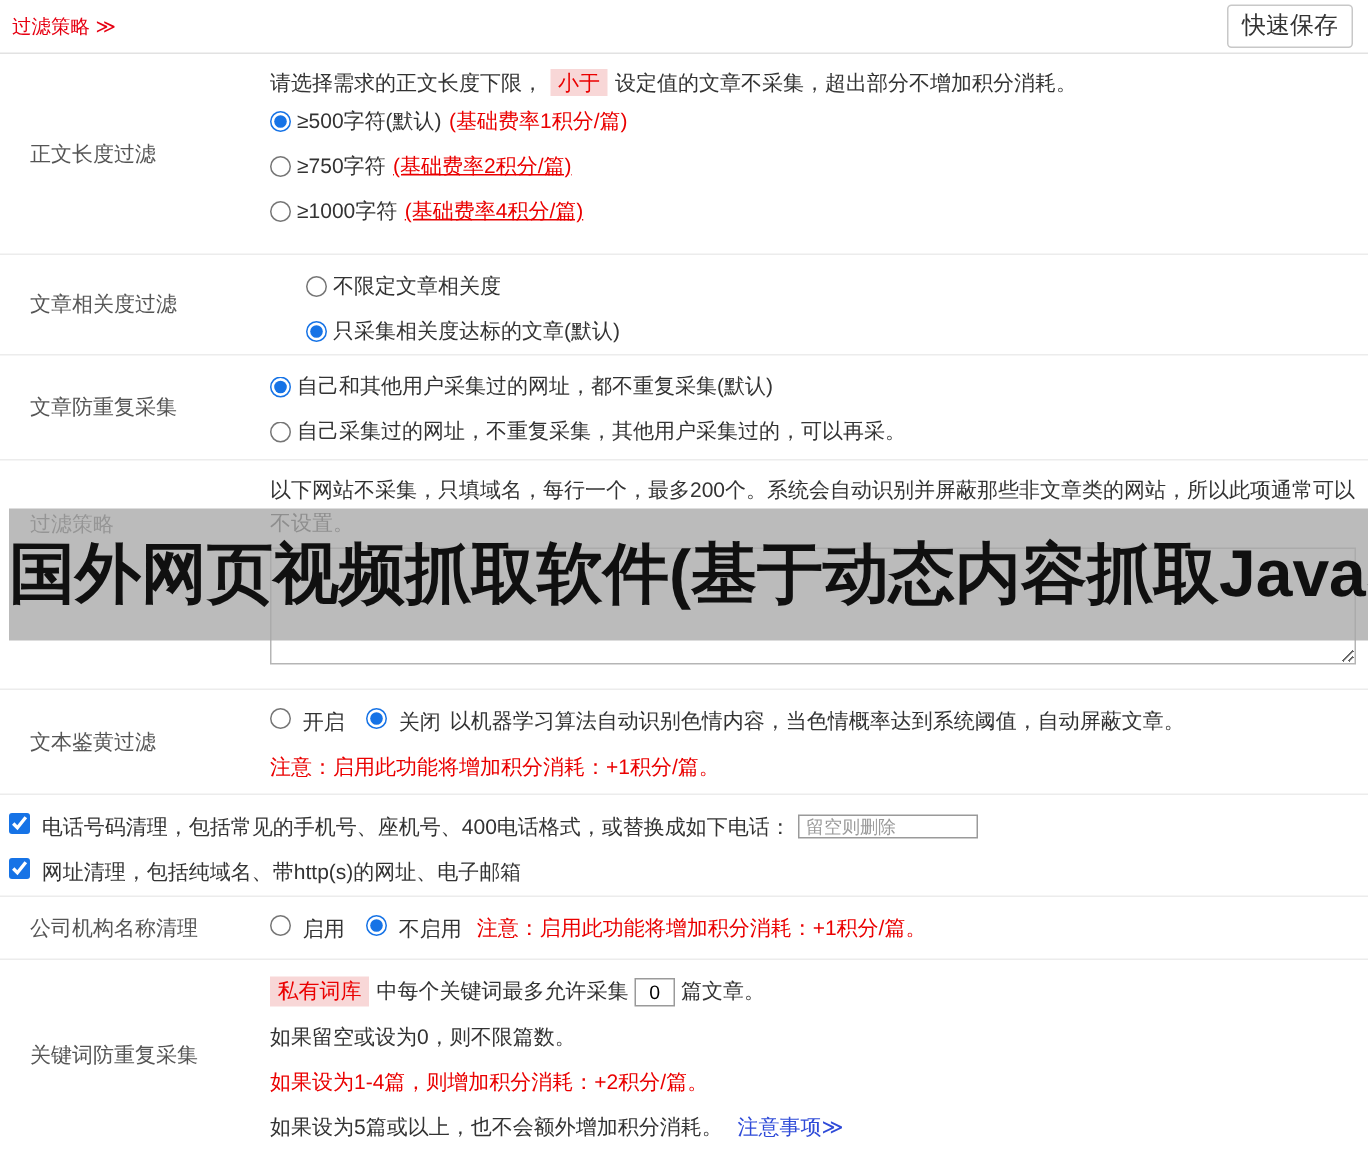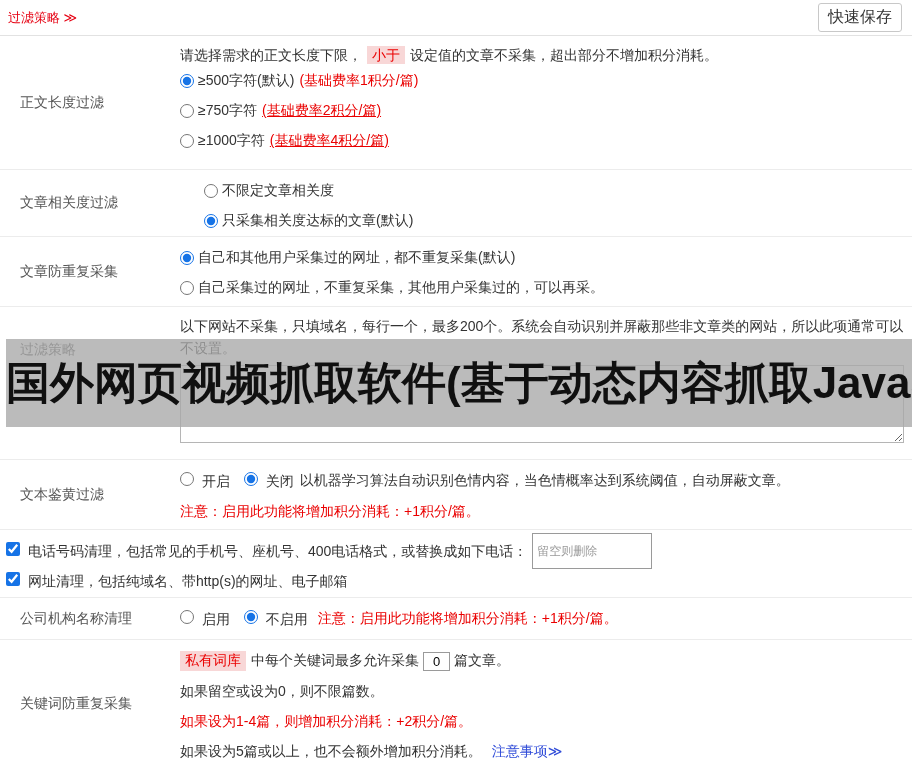--- a/index.html
+++ b/index.html
@@ -32,21 +32,21 @@
   .red { color:#ea0000; }
   .u { text-decoration:underline; }
   .note { margin-left:5px; }
   .hl { color:#ea0000; background:#f8d7d7; padding:1px 5px; margin:0 5px; }
   .link { color:#2f4bd8; cursor:pointer; margin-left:6px; }
   .desc { margin-left:6px; }
 
   .row-black .row-label { align-items:flex-start; padding-top:34px; }
   textarea { display:block; width:100%; height:78px; margin-top:6px; border:1px solid #b5b5b5;
              resize:both; font-family:inherit; }
-  .phone-input { width:120px; height:36px; border:1px solid #9a9a9a; margin-left:5px;
+  .phone-input { width:120px; height:16px; border:1px solid #9a9a9a; margin-left:5px;
                  padding:0 4px; font-size:12px; font-family:inherit; }
   .phone-input::placeholder { color:#9a9a9a; }
   .limit-input { width:27px; height:19px; border:1px solid #9a9a9a; text-align:center;
                  margin:0 4px; font-size:13px; font-family:inherit; }
 
   .watermark { position:absolute; left:6px; top:339px; right:0; height:88px;
                background:rgba(168,168,168,0.78); display:flex; align-items:center;
                overflow:hidden; z-index:5; }
   .watermark span { font-size:44px; font-weight:bold; color:#101010; white-space:nowrap; line-height:1; }
 </style>

